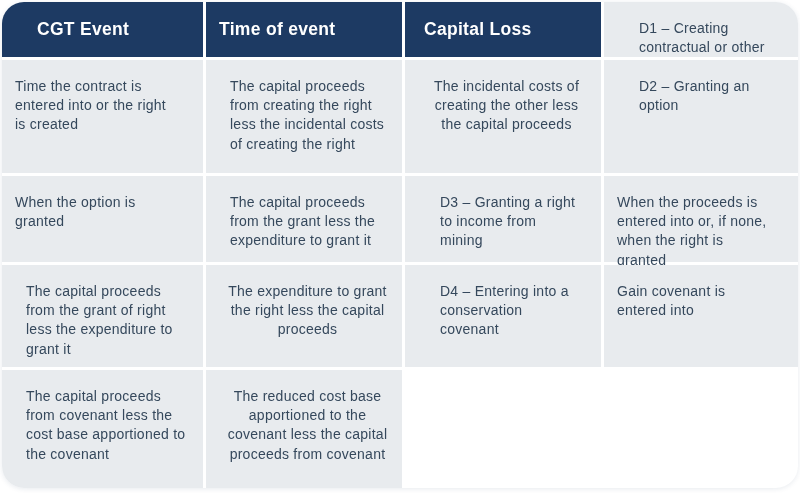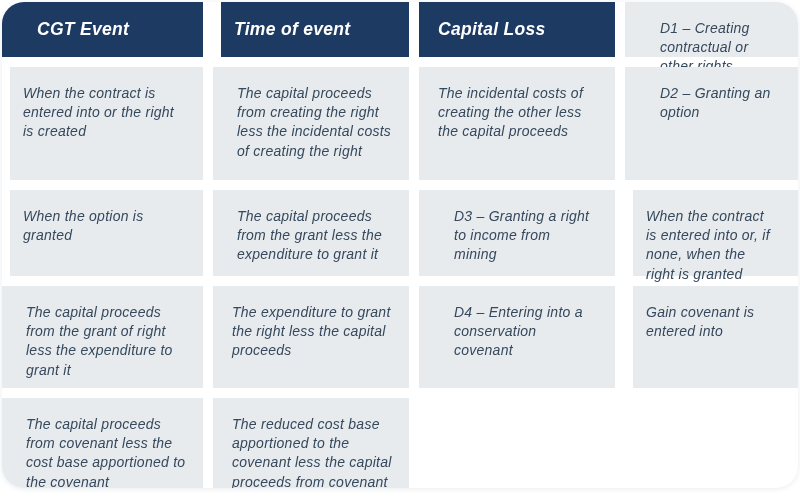--- a/index.html
+++ b/index.html
@@ -19,24 +19,23 @@
     position: absolute;
     left: 2px;
     top: 2px;
     width: 796px;
     height: 486px;
     border-radius: 22px;
     overflow: hidden;
     display: grid;
     grid-template-columns: 201px 196px 196px 1fr;
     grid-template-rows: 55px 113px 86px 102px 1fr;
-    gap: 10px;
+    gap: 3px;
     background: transparent;
     box-shadow: 0 1px 5px rgba(30, 58, 99, 0.10);
-    font-style: italic;
   }
   .cell {
     box-sizing: border-box;
   }
   .head {
     background: var(--header-bg, #1d3a63);
     color: var(--header-text, #ffffff);
     font-size: 17.5px;
     font-weight: 700;
     letter-spacing: 0.3px;
@@ -47,45 +46,45 @@
     background: var(--cell-bg, #e8ebee);
     color: var(--body-text, #35485c);
     font-size: 14px;
     font-weight: 500;
     line-height: 1.37;
     letter-spacing: 0.25px;
     padding-top: 17px;
   }
   
   .c1 { padding-left: 35px; padding-right: 22px; }
-  .c2 { padding-left: 13px; padding-right: 24px; margin-left: 8px; }
+  .c2 { padding-left: 13px; padding-right: 24px; }
   .c3 { padding-left: 24px; padding-right: 16px; }
-  .c4 { padding-left: 19px; padding-right: 12px; }
+  .c4 { padding-left: 19px; padding-right: 12px; text-align: center; }
 </style>
 </head>
 <body>
 
 <div class="stage">
   <div class="card">
 
     <div class="cell head c1">CGT Event</div>
     <div class="cell head c2">Time of event</div>
     <div class="cell head c4">Capital Loss</div>
 
     <div class="cell body c1">D1 – Creating contractual or other rights</div>
-    <div class="cell body c2">When the contract is entered into or the right is created</div>
+    <div class="cell body c2">Time the contract is entered into or the right is created</div>
     <div class="cell body c3">The capital proceeds from creating the right less the incidental costs of creating the right</div>
     <div class="cell body c4">The incidental costs of creating the other less the capital proceeds</div>
 
     <div class="cell body c1">D2 – Granting an option</div>
     <div class="cell body c2">When the option is granted</div>
     <div class="cell body c3">The capital proceeds from the grant less the expenditure to grant it</div>
 
     <div class="cell body c1">D3 – Granting a right to income from mining</div>
-    <div class="cell body c2">When the contract is entered into or, if none, when the right is granted</div>
+    <div class="cell body c2">When the proceeds is entered into or, if none, when the right is granted</div>
     <div class="cell body c3">The capital proceeds from the grant of right less the expenditure to grant it</div>
     <div class="cell body c4">The expenditure to grant the right less the capital proceeds</div>
 
     <div class="cell body c1">D4 – Entering into a conservation covenant</div>
     <div class="cell body c2">Gain covenant is entered into</div>
     <div class="cell body c3">The capital proceeds from covenant less the cost base apportioned to the covenant</div>
     <div class="cell body c4">The reduced cost base apportioned to the covenant less the capital proceeds from covenant</div>
 
   </div>
 </div>

